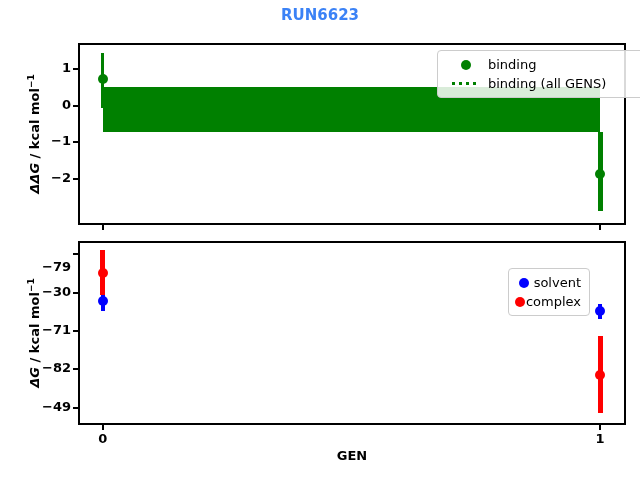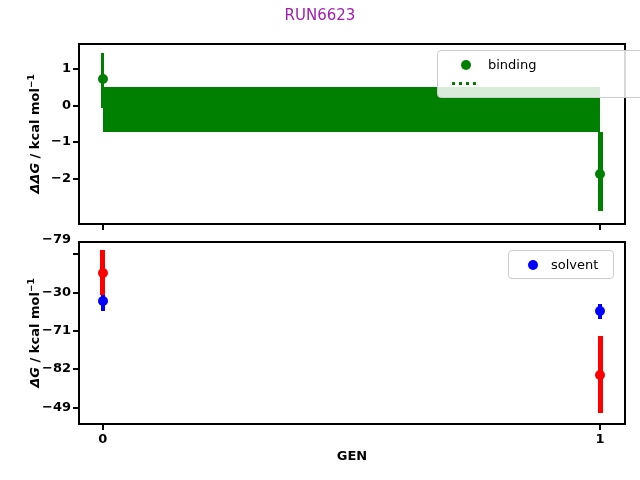--- a/index.html
+++ b/index.html
@@ -2,21 +2,21 @@
 <html><head>
 <meta charset="utf-8">
 <style>
   html,body { margin:0; padding:0; background:#888; }
   .figure {
     position:relative; width:640px; height:480px; background:#ffffff;
     font-family:"DejaVu Sans", sans-serif; overflow:hidden;
   }
   .fig-title {
     position:absolute; left:0; right:0; top:6px; text-align:center;
-    font-size:15px; font-weight:normal; color:#a21caf;
+    font-size:15px; font-weight:bold; color:#3b82f6;
   }
   .plot-area {
     position:absolute; border:2px solid #000; box-sizing:border-box; background:transparent;
   }
   #plot0 { left:78px; top:43px;  width:548px; height:182px; }
   #plot1 { left:78px; top:241px; width:548px; height:184px; }
   .ytick  { position:absolute; width:5px; height:2px; background:#000; }
   .xtick  { position:absolute; width:2px; height:5px; background:#000; }
   .yticklabel {
     position:absolute; width:45px; text-align:right; font-size:13px; font-weight:bold; color:#000;
@@ -73,49 +73,56 @@
     <div class="legend-row">
       <span class="lmarker-box">
           <span class="lmarker-dot" style="background: rgb(0, 128, 0);"></span>
         </span>
       <span class="llabel">binding</span>
     </div>
     <div class="legend-row">
       <span class="lmarker-box">
           <span class="lmarker-dline" style="background: repeating-linear-gradient(90deg, rgb(0, 128, 0) 0px, rgb(0, 128, 0) 3px, transparent 3px, transparent 7px);"></span>
         </span>
+      <span class="llabel">binding (all GENS)</span>
     </div>
   </div>
 
-  <div class="legend" id="legend1" style="left:508px; top:250px; width:106px;">
+  <div class="legend" id="legend1" style="left:508px; top:268px; width:82px;">
     <div class="legend-row">
       <span class="lmarker-box">
           <span class="lmarker-dot" style="background: rgb(0, 0, 255);"></span>
         </span>
       <span class="llabel">solvent</span>
+    </div>
+    <div class="legend-row">
+      <span class="lmarker-box">
+          <span class="lmarker-dot" style="background: rgb(255, 0, 0);"></span>
+        </span>
+      <span class="llabel">complex</span>
     </div>
   </div>
 
 <div class="ytick" style="left: 73px; top: 67.8557px;"></div>
     <div class="yticklabel" style="left: 26px; top: 59.8557px;">1</div>
     <div class="ytick" style="left: 73px; top: 104.557px;"></div>
     <div class="yticklabel" style="left: 26px; top: 96.5567px;">0</div>
     <div class="ytick" style="left: 73px; top: 141.258px;"></div>
     <div class="yticklabel" style="left: 26px; top: 133.258px;">−1</div>
     <div class="ytick" style="left: 73px; top: 177.959px;"></div>
     <div class="yticklabel" style="left: 26px; top: 169.959px;">−2</div>
     <div class="xtick" style="left: 101.874px; top: 225px;"></div>
     <div class="xtick" style="left: 599.132px; top: 225px;"></div>
     <div class="band" style="left: 102.874px; top: 86.8392px; width: 497.258px; height: 44.7753px; background: rgb(0, 128, 0);"></div>
     <div class="ebar" style="left: 101.374px; top: 52.7072px; width: 3px; height: 55.7856px; background: rgb(0, 128, 0);"></div>
     <div class="ebar" style="left: 597.632px; top: 132.348px; width: 5px; height: 78.9072px; background: rgb(0, 128, 0);"></div>
     <div class="dot" style="left: 97.8739px; top: 73.7649px; width: 10px; height: 10px; background: rgb(0, 128, 0);"></div>
     <div class="dot" style="left: 595.132px; top: 169.188px; width: 10px; height: 10px; background: rgb(0, 128, 0);"></div>
     <div class="ytick" style="left: 73px; top: 253.489px;"></div>
-    <div class="yticklabel" style="left: 26px; top: 231px;">−79</div>
+    <div class="yticklabel" style="left: 26px; top: 259px;">−79</div>
     <div class="ytick" style="left: 73px; top: 291.787px;"></div>
     <div class="yticklabel" style="left: 26px; top: 283.787px;">−30</div>
     <div class="ytick" style="left: 73px; top: 330.085px;"></div>
     <div class="yticklabel" style="left: 26px; top: 322.085px;">−71</div>
     <div class="ytick" style="left: 73px; top: 368.383px;"></div>
     <div class="yticklabel" style="left: 26px; top: 360.383px;">−82</div>
     <div class="ytick" style="left: 73px; top: 406.681px;"></div>
     <div class="yticklabel" style="left: 26px; top: 398.681px;">−49</div>
     <div class="xtick" style="left: 101.874px; top: 425px;"></div>
     <div class="xticklabel" style="left: 87.8739px; top: 431px;">0</div>

